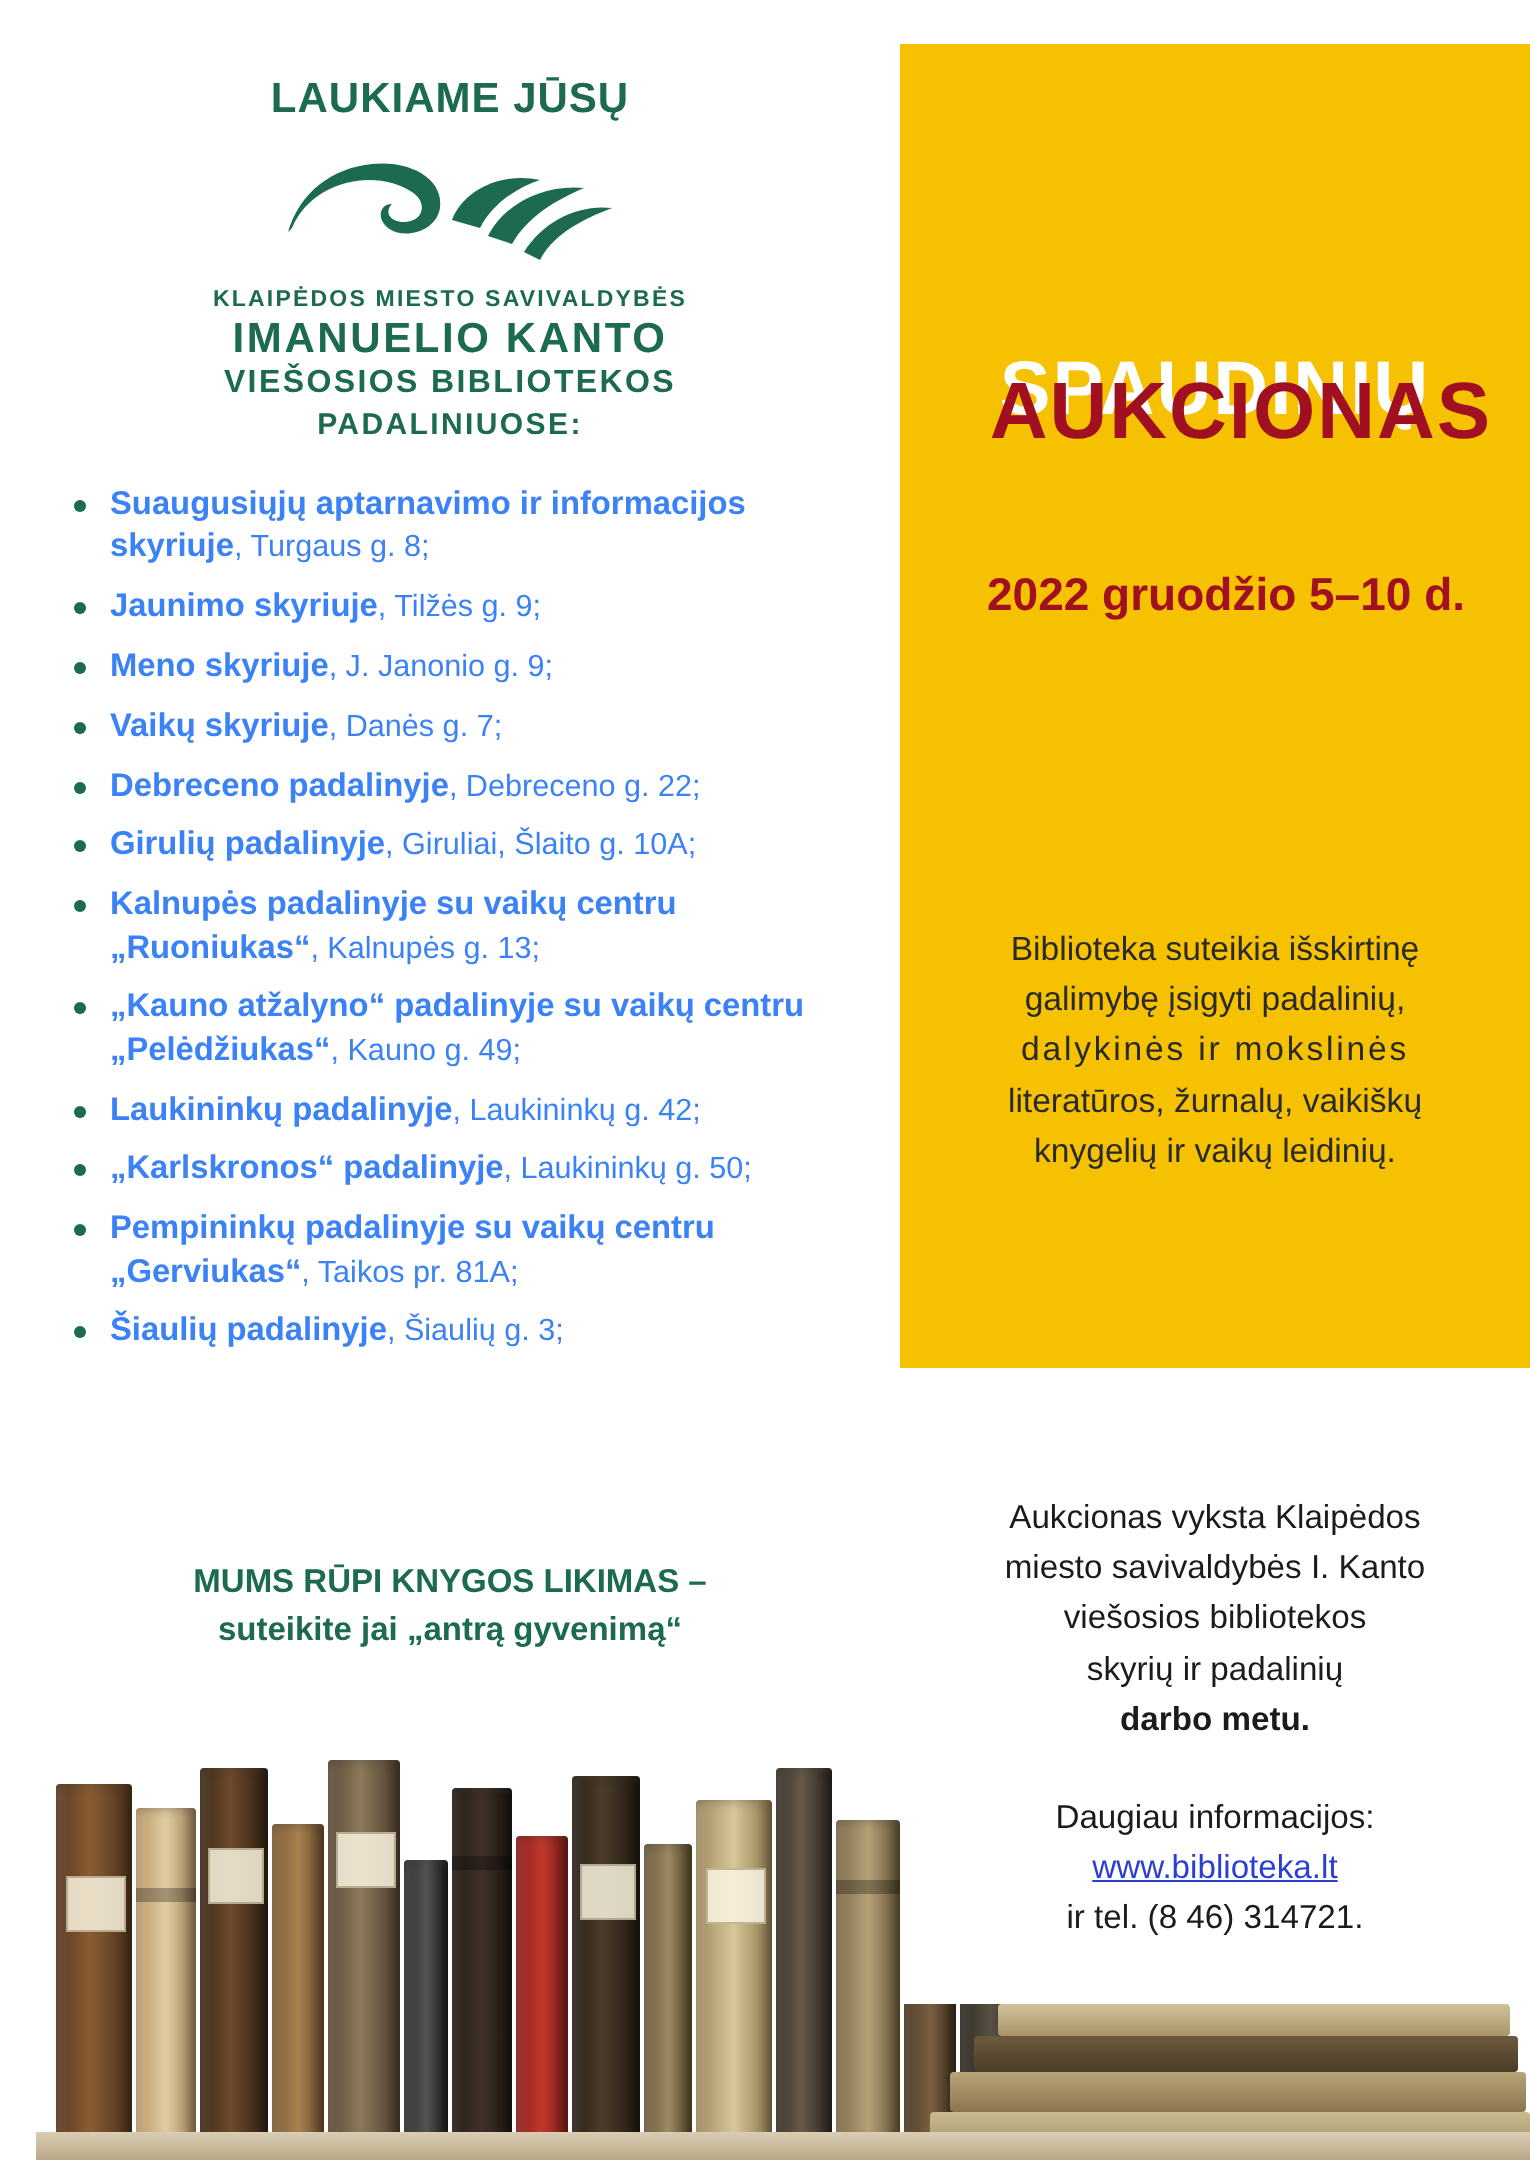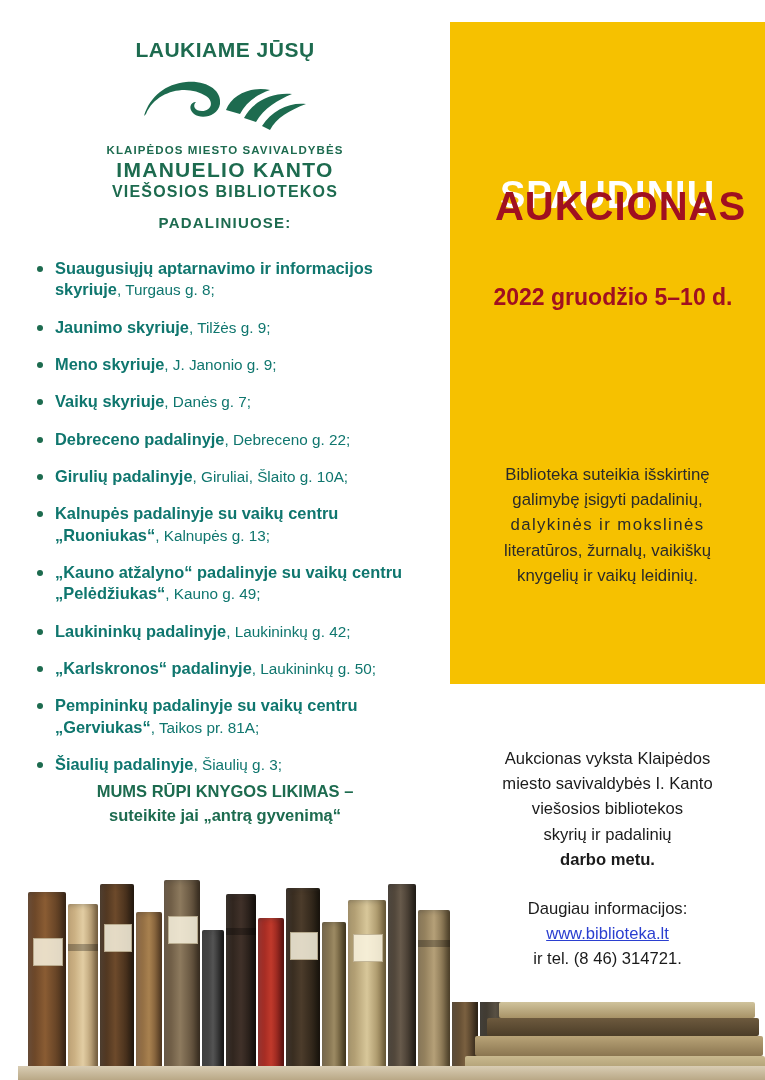--- a/index.html
+++ b/index.html
@@ -67,40 +67,39 @@
   .logo-l3 {
     font-size: 16px;
     font-weight: bold;
     letter-spacing: 1.2px;
     margin-top: 1px;
   }
   .logo-l4 {
     font-size: 15px;
     font-weight: bold;
     letter-spacing: 1.2px;
-    margin-top: 13px;
+    margin-top: 3px;
   }
 
   .branch-list {
     position: absolute;
     top: 242px;
     left: 30px;
     width: 412px;
     margin: 0;
     padding: 0;
     list-style: none;
   }
   .branch-item {
     position: relative;
     padding-left: 25px;
     margin-bottom: 8.5px;
     font-size: 16.4px;
     line-height: 1.3;
-    color: #0f766e;
-    margin-top: 16px;
+    color: #3b82f6;
   }
   .branch-item::before {
     content: "";
     position: absolute;
     left: 7px;
     top: 8px;
     width: 6px;
     height: 6px;
     border-radius: 50%;
     background: #1d6b4f;

